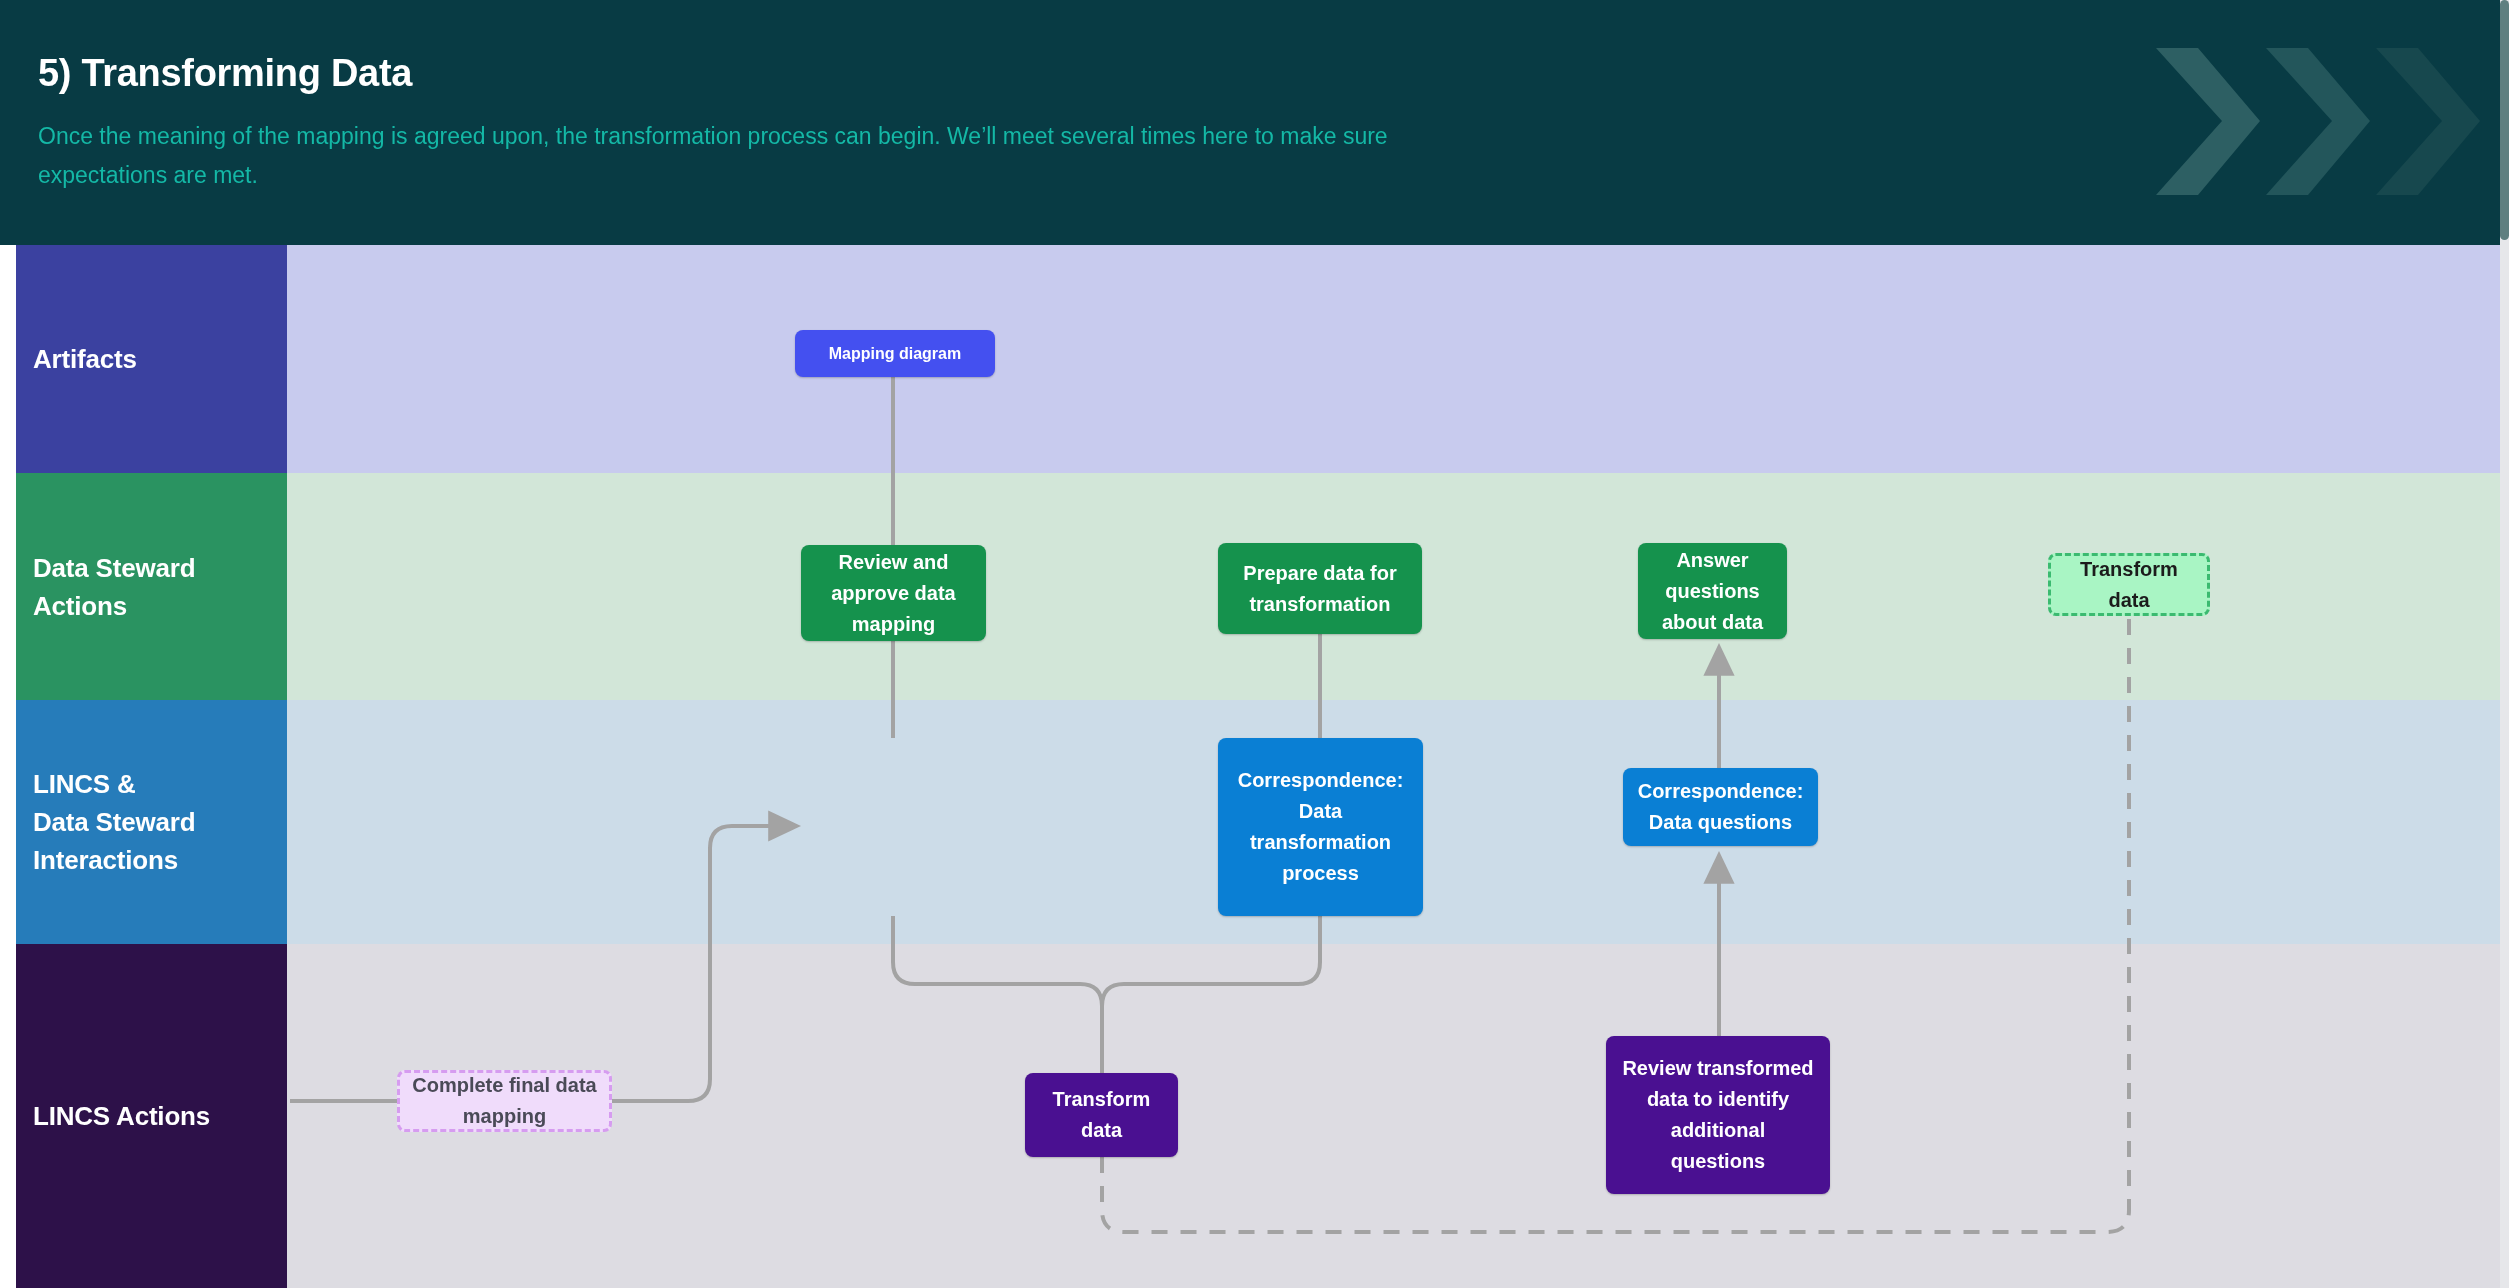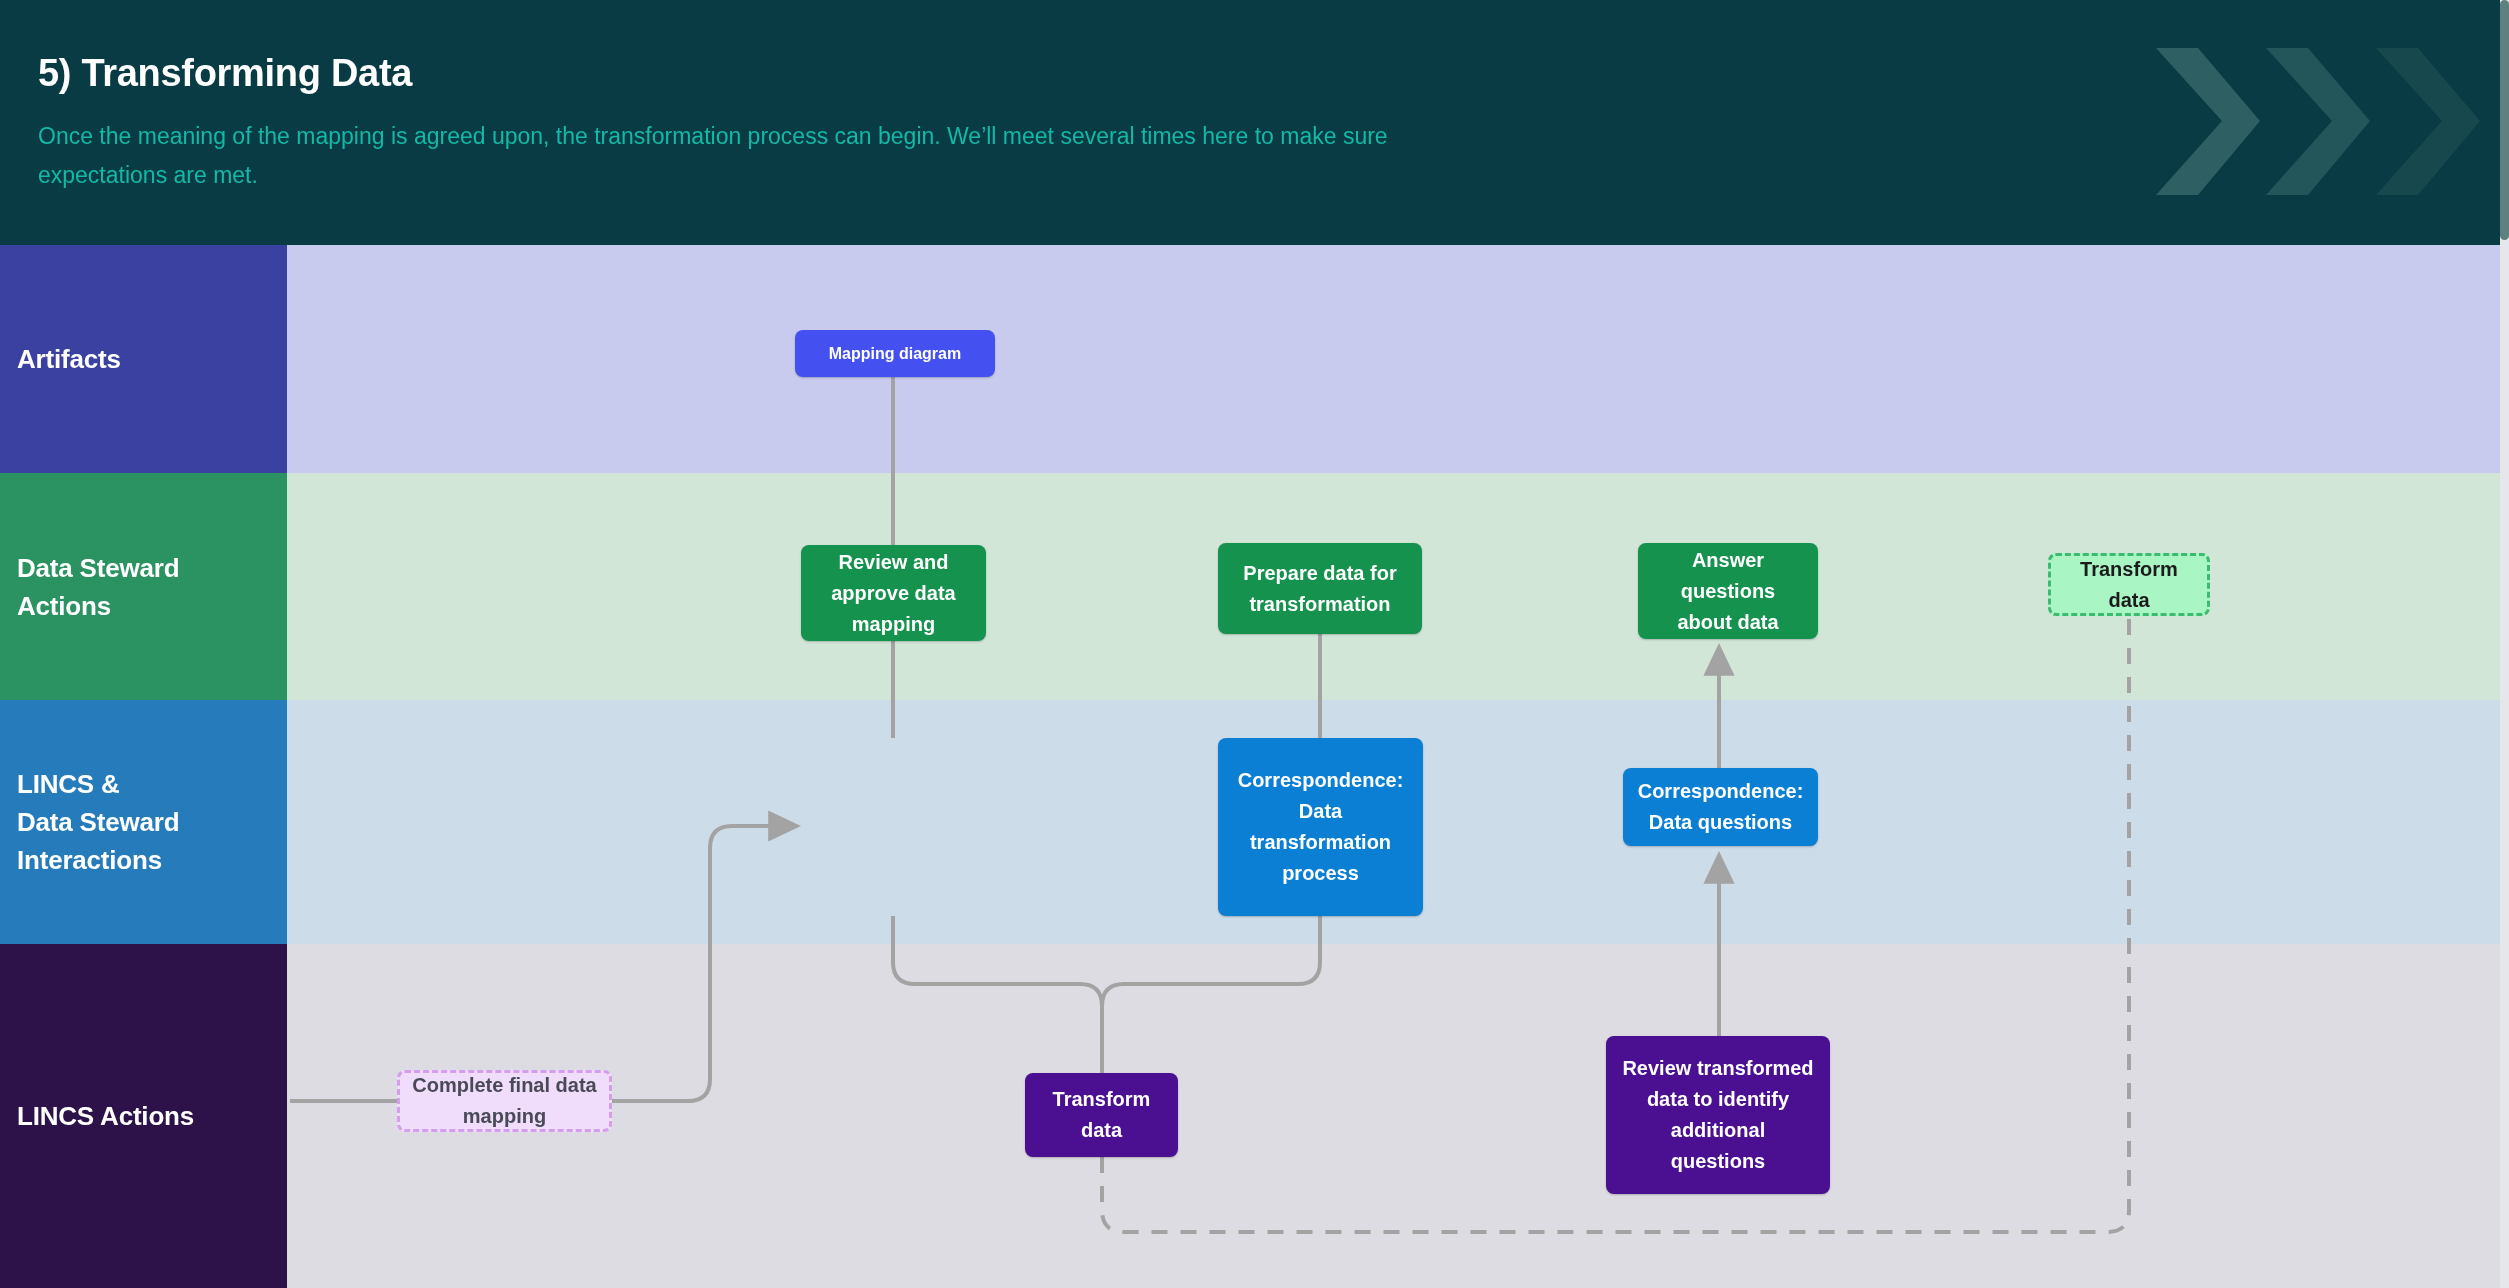--- a/index.html
+++ b/index.html
@@ -23,21 +23,21 @@
   .header-sub {
     position: absolute; left: 38px; top: 117px; width: 1400px;
     font-size: 23px; line-height: 39px; color: #14b8a6; font-weight: 400;
   }
   .chev-wrap { position: absolute; right: 22px; top: 28px; width: 330px; height: 185px; }
   .chev { position: absolute; top: 16px; }
 
   
   .lane { position: absolute; left: 0; width: 2504px; }
   .lane-head {
-    position: absolute; left: 0; top: 0; width: 287px; height: 100%;
+    position: absolute; left: 16px; top: 0; width: 287px; height: 100%;
     display: flex; align-items: center;
   }
   .lane-head span {
     color: #ffffff; font-size: 26px; font-weight: 700;
     line-height: 38px; padding-left: 17px; letter-spacing: -0.2px;
   }
   .lane-body { position: absolute; left: 287px; top: 0; right: 0; height: 100%; }
 
   
   .scroll-track {
@@ -159,21 +159,21 @@
   </div>
 
   <div class="node n-green" style="left:801px;top:545px;width:185px;height:96px">
     <span>Review and<br>approve data<br>mapping</span>
   </div>
 
   <div class="node n-green" style="left:1218px;top:543px;width:204px;height:91px">
     <span>Prepare data for<br>transformation</span>
   </div>
 
-  <div class="node n-green" style="left:1638px;top:543px;width:180px;height:96px">
+  <div class="node n-green" style="left:1638px;top:543px;width:149px;height:96px">
     <span>Answer<br>questions<br>about data</span>
   </div>
 
   <div class="node n-green-dashed" style="left:2048px;top:553px;width:162px;height:63px">
     <span>Transform<br>data</span>
   </div>
 
 
   <div class="node n-blue" style="left:1218px;top:738px;width:205px;height:178px">
     <span>Correspondence:<br>Data<br>transformation<br>process</span>

